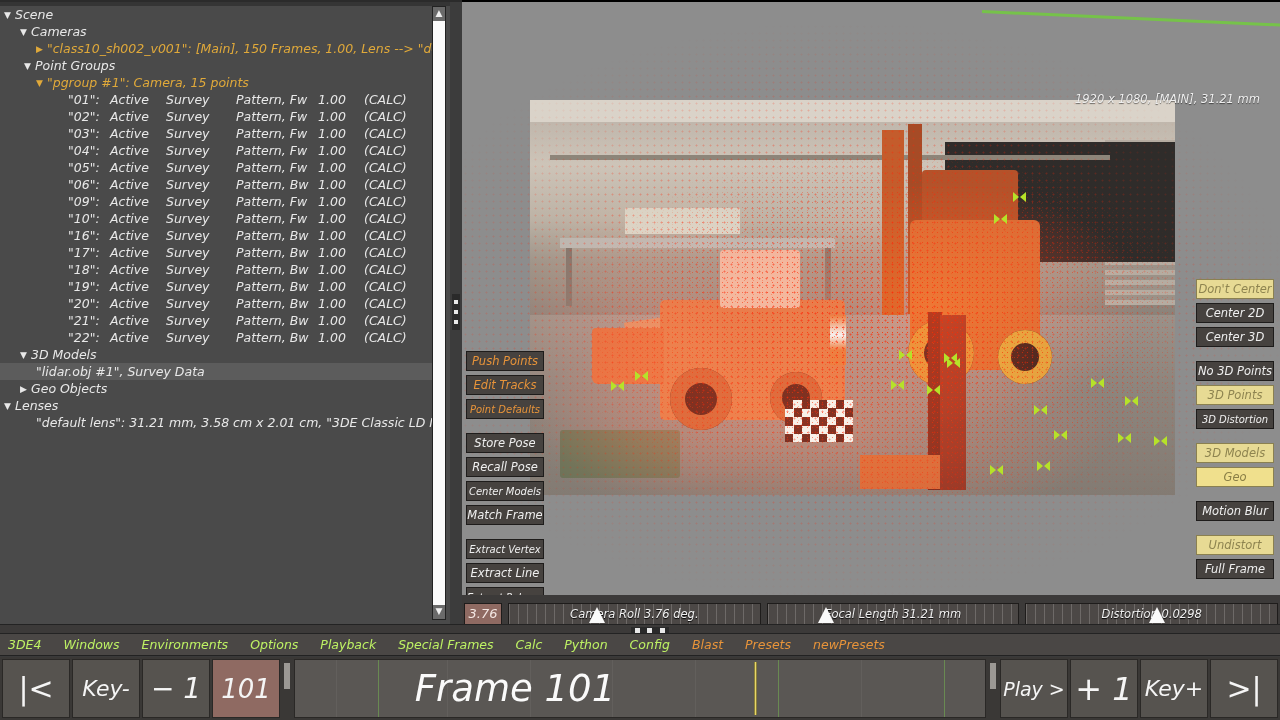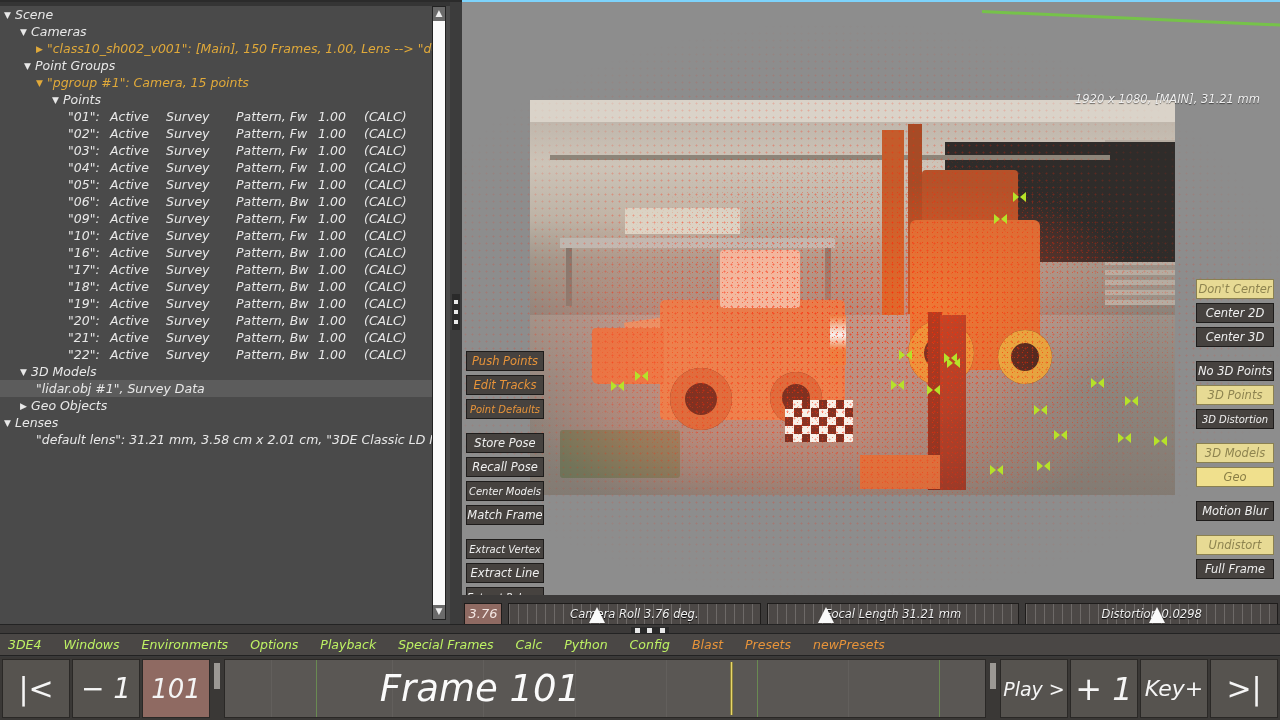--- a/index.html
+++ b/index.html
@@ -39,21 +39,21 @@
 
   
   #vsplit { position:relative; width:12px; height:632px; background:#3c3c3c;
     border-top:2px solid #2b2b2b; }
   #vgrip { position:absolute; left:2px; top:292px; width:8px; height:36px; background:#2a2a2a;
      display:flex; flex-direction:column; justify-content:space-around; align-items:center; padding:3px 0;}
   #vgrip i { display:block; width:4px; height:4px; background:#e8e8e8; }
 
   
   #viewport { position:relative; width:818px; height:632px; background:#8f8f8f;
-    border-top:2px solid #7dd3fc; overflow:hidden; }
+    border-top:2px solid #000000; overflow:hidden; }
   #vp-canvas { position:absolute; left:0; top:0; width:818px; height:595px; overflow:hidden;
     background:#8d8d8d; }
 
   
   #plate { position:absolute; left:68px; top:98px; width:645px; height:395px;
     background:#6f6a63; overflow:hidden; }
   .ph { position:absolute; }
   #wall { left:0; top:0; width:645px; height:215px;
      background:linear-gradient(180deg,#b9b0a6 0%,#cdc4b8 30%,#bdb3a6 55%,#9d958a 75%,#8b8279 100%); }
   #floor { left:0; top:215px; width:645px; height:180px;
@@ -222,23 +222,20 @@
         </div>
 
         <div class="row" style="padding-left:24px">
           <span class="tri">▼</span><span>Point Groups</span>
         </div>
 
         <div class="row amber" style="padding-left:36px">
           <span class="tri amber">▼</span><span>"pgroup #1":  Camera, 15 points</span>
         </div>
 
-        <div class="row" style="padding-left:52px">
-          <span class="tri">▼</span><span>Points</span>
-        </div>
 
         <div id="points-container">
             <div class="row pt-row" style="padding-left: 68px;"><span class="c-name">"01":</span><span class="c-state">Active</span><span class="c-survey">Survey</span><span class="c-pat">Pattern, Fw</span><span class="c-val">1.00</span><span class="c-calc">(CALC)</span></div>
             <div class="row pt-row" style="padding-left: 68px;"><span class="c-name">"02":</span><span class="c-state">Active</span><span class="c-survey">Survey</span><span class="c-pat">Pattern, Fw</span><span class="c-val">1.00</span><span class="c-calc">(CALC)</span></div>
             <div class="row pt-row" style="padding-left: 68px;"><span class="c-name">"03":</span><span class="c-state">Active</span><span class="c-survey">Survey</span><span class="c-pat">Pattern, Fw</span><span class="c-val">1.00</span><span class="c-calc">(CALC)</span></div>
             <div class="row pt-row" style="padding-left: 68px;"><span class="c-name">"04":</span><span class="c-state">Active</span><span class="c-survey">Survey</span><span class="c-pat">Pattern, Fw</span><span class="c-val">1.00</span><span class="c-calc">(CALC)</span></div>
             <div class="row pt-row" style="padding-left: 68px;"><span class="c-name">"05":</span><span class="c-state">Active</span><span class="c-survey">Survey</span><span class="c-pat">Pattern, Fw</span><span class="c-val">1.00</span><span class="c-calc">(CALC)</span></div>
             <div class="row pt-row" style="padding-left: 68px;"><span class="c-name">"06":</span><span class="c-state">Active</span><span class="c-survey">Survey</span><span class="c-pat">Pattern, Bw</span><span class="c-val">1.00</span><span class="c-calc">(CALC)</span></div>
             <div class="row pt-row" style="padding-left: 68px;"><span class="c-name">"09":</span><span class="c-state">Active</span><span class="c-survey">Survey</span><span class="c-pat">Pattern, Fw</span><span class="c-val">1.00</span><span class="c-calc">(CALC)</span></div>
             <div class="row pt-row" style="padding-left: 68px;"><span class="c-name">"10":</span><span class="c-state">Active</span><span class="c-survey">Survey</span><span class="c-pat">Pattern, Fw</span><span class="c-val">1.00</span><span class="c-calc">(CALC)</span></div>
@@ -432,20 +429,21 @@
       <div class="mi">Calc</div>
       <div class="mi">Python</div>
       <div class="mi">Config</div>
       <div class="mi orange">Blast</div>
       <div class="mi orange">Presets</div>
       <div class="mi orange">newPresets</div>
     </div>
 
   <div id="transport">
     <div class="tbtn" id="b-start">|&lt;</div>
+    <div class="tbtn" id="b-keym">Key-</div>
     <div class="tbtn" id="b-minus">− 1</div>
     <div class="tbtn" id="b-frame">101</div>
 
     <div class="scroll-end">
         <i></i>
       </div>
 
     <div id="track">
         <div class="gtick" style="left: 94%;"></div>
         <div class="tick" style="left: 82%;"></div>

